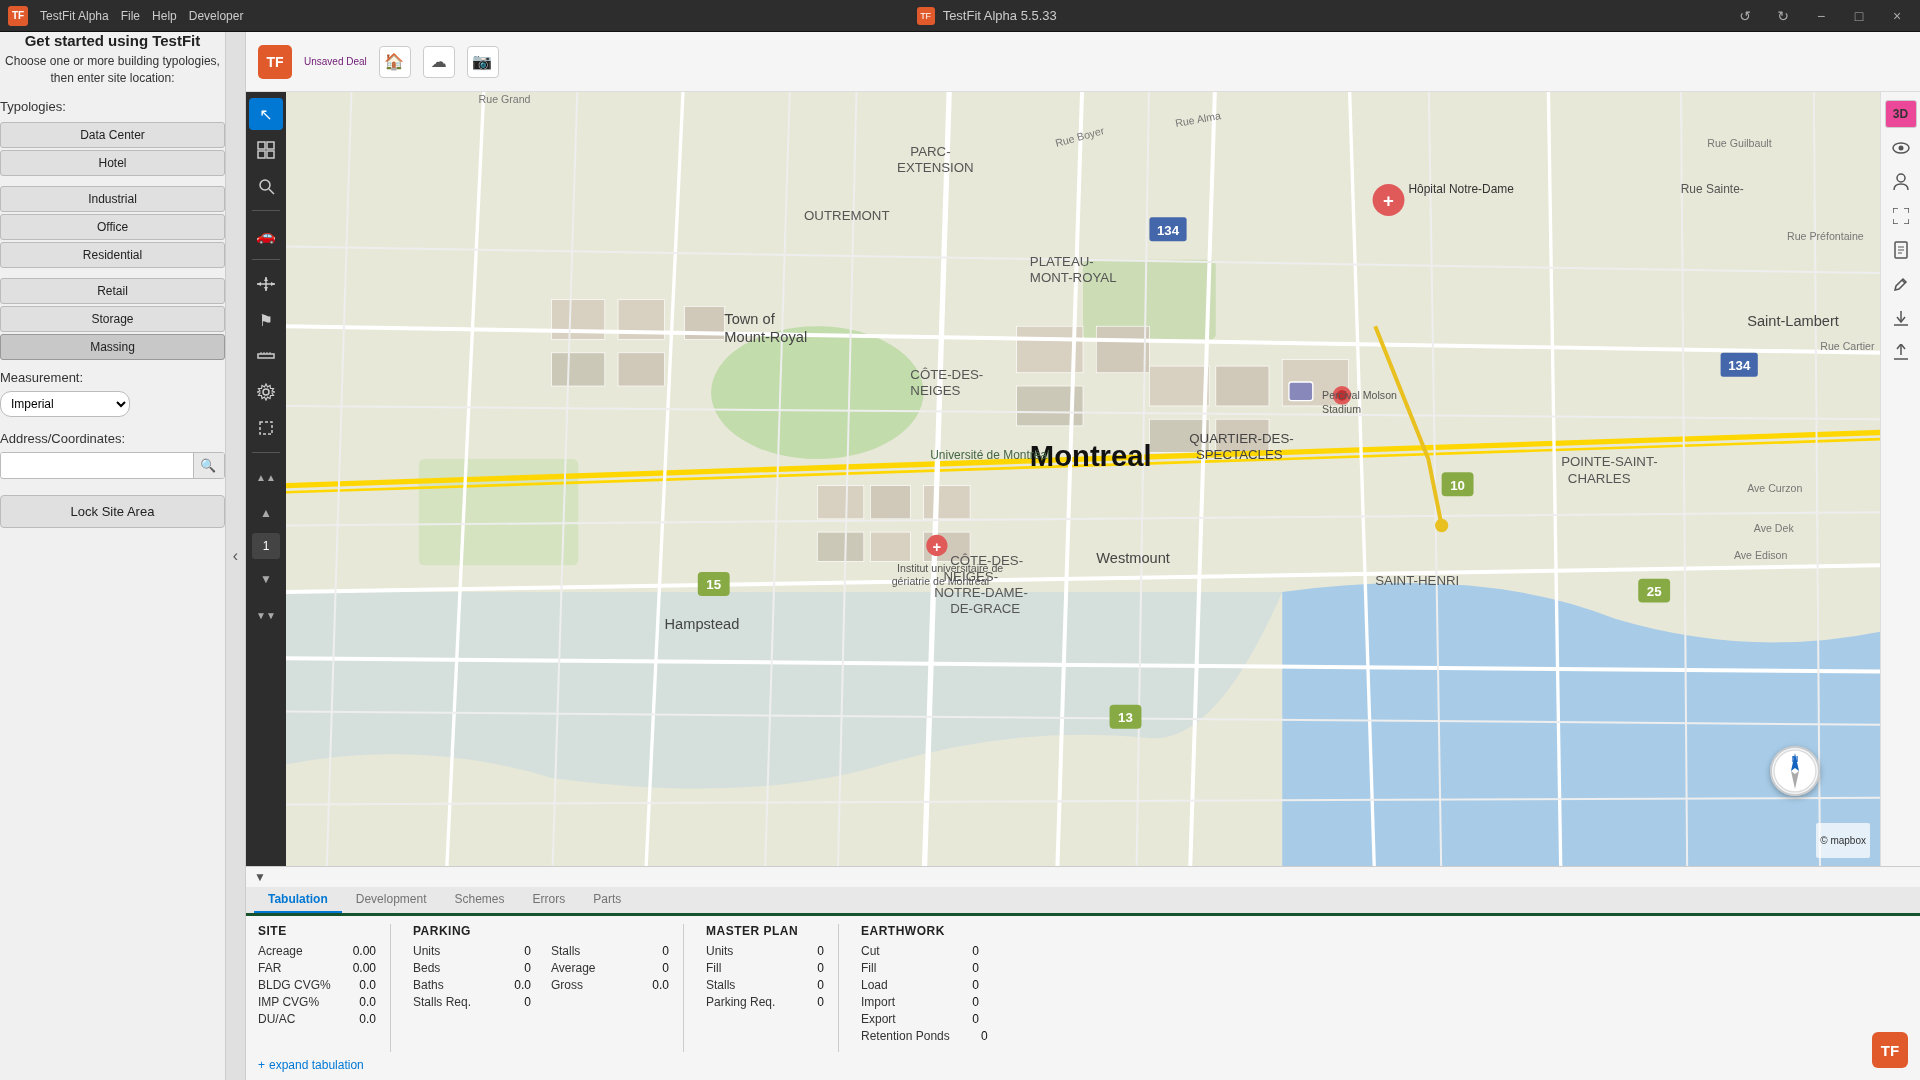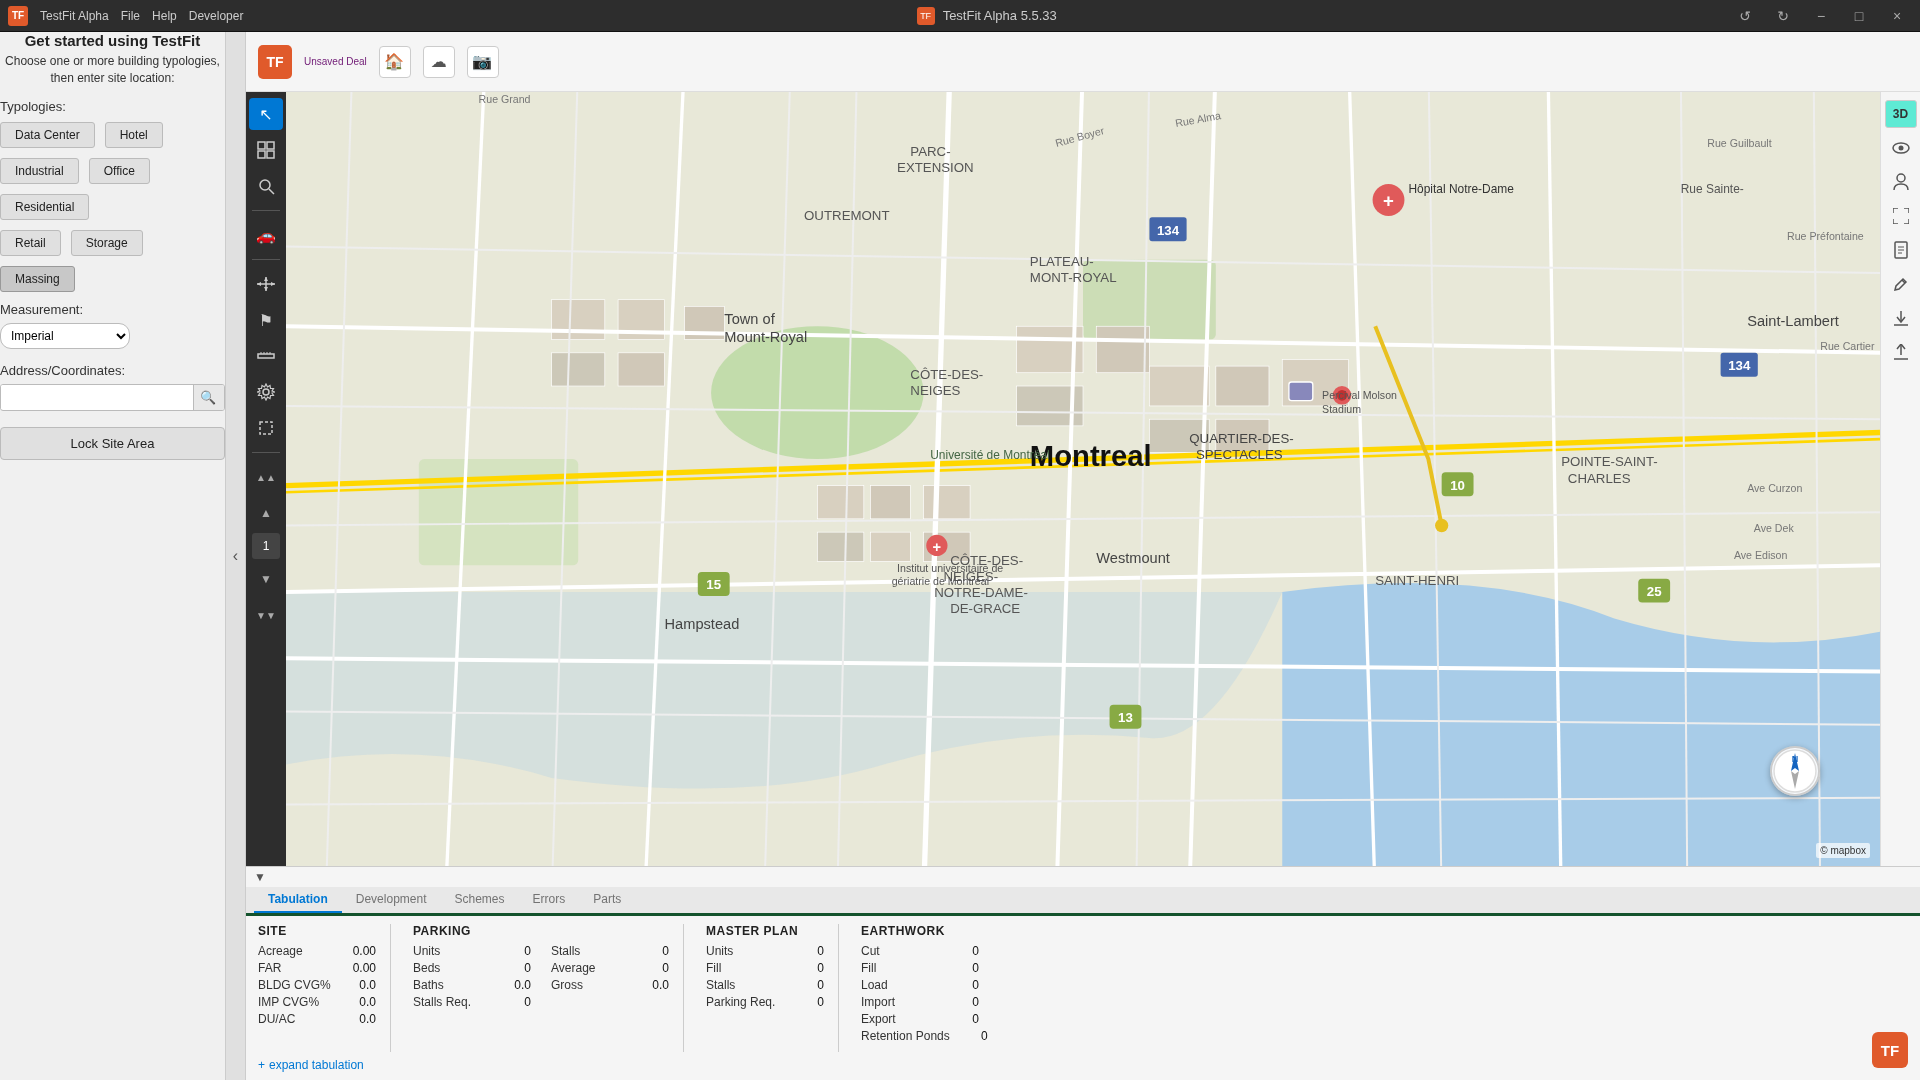--- a/index.html
+++ b/index.html
@@ -35,21 +35,21 @@
       background: #f0f0f0;
       flex-shrink: 0;
       display: flex;
       flex-direction: column;
       border-right: 1px solid #ccc;
       padding: 0;
     }
     #left-panel h2 { font-size: 15px; font-weight: bold; text-align: center; color: #222; margin-bottom: 4px; }
     #left-panel p { font-size: 12px; text-align: center; color: #333; margin-bottom: 12px; line-height: 1.4; }
     .section-label { font-size: 13px; color: #333; margin-bottom: 8px; }
-    .btn-group { display: flex; flex-wrap: wrap; gap: 10px; margin-bottom: 10px; }
+    .btn-group { display: flex; flex-wrap: wrap; gap: 2px; margin-bottom: 10px; flex-direction: column; }
     .typology-btn {
       padding: 5px 14px;
       background: #e0e0e0;
       border: 1px solid #bbb;
       border-radius: 3px;
       font-size: 12px;
       cursor: pointer;
       color: #222;
     }
     .typology-btn.active { background: #c8c8c8; border-color: #999; }
@@ -180,21 +180,21 @@
       background: transparent;
       border: none;
     }
     .three-d-btn {
       font-size: 12px;
       font-weight: bold;
       color: #333;
       padding: 12px 6px;
       border: 1px solid #ccc;
       border-radius: 3px;
-      background: #5eead4;
+      background: #ec4899;
       cursor: pointer;
     }
 
     
     #bottom-panel {
       background: #f5f5f5;
       border-top: 1px solid #ccc;
       flex-shrink: 0;
     }
     #bottom-collapse-bar {
@@ -260,21 +260,21 @@
       z-index: 20;
     }
     
     #map-watermark {
       position: absolute;
       bottom: 8px;
       right: 10px;
       font-size: 10px;
       color: #333;
       background: rgba(255,255,255,0.7);
-      padding: 2px 4px;
+      padding: 12px 4px;
       border-radius: 2px;
       z-index: 20;
     }
     .map-highway { stroke: #ffd700; fill: none; stroke-width: 4; }
   </style>
 </head>
 <body>
 
 <div id="title-bar">
   <div id="title-bar-left">

